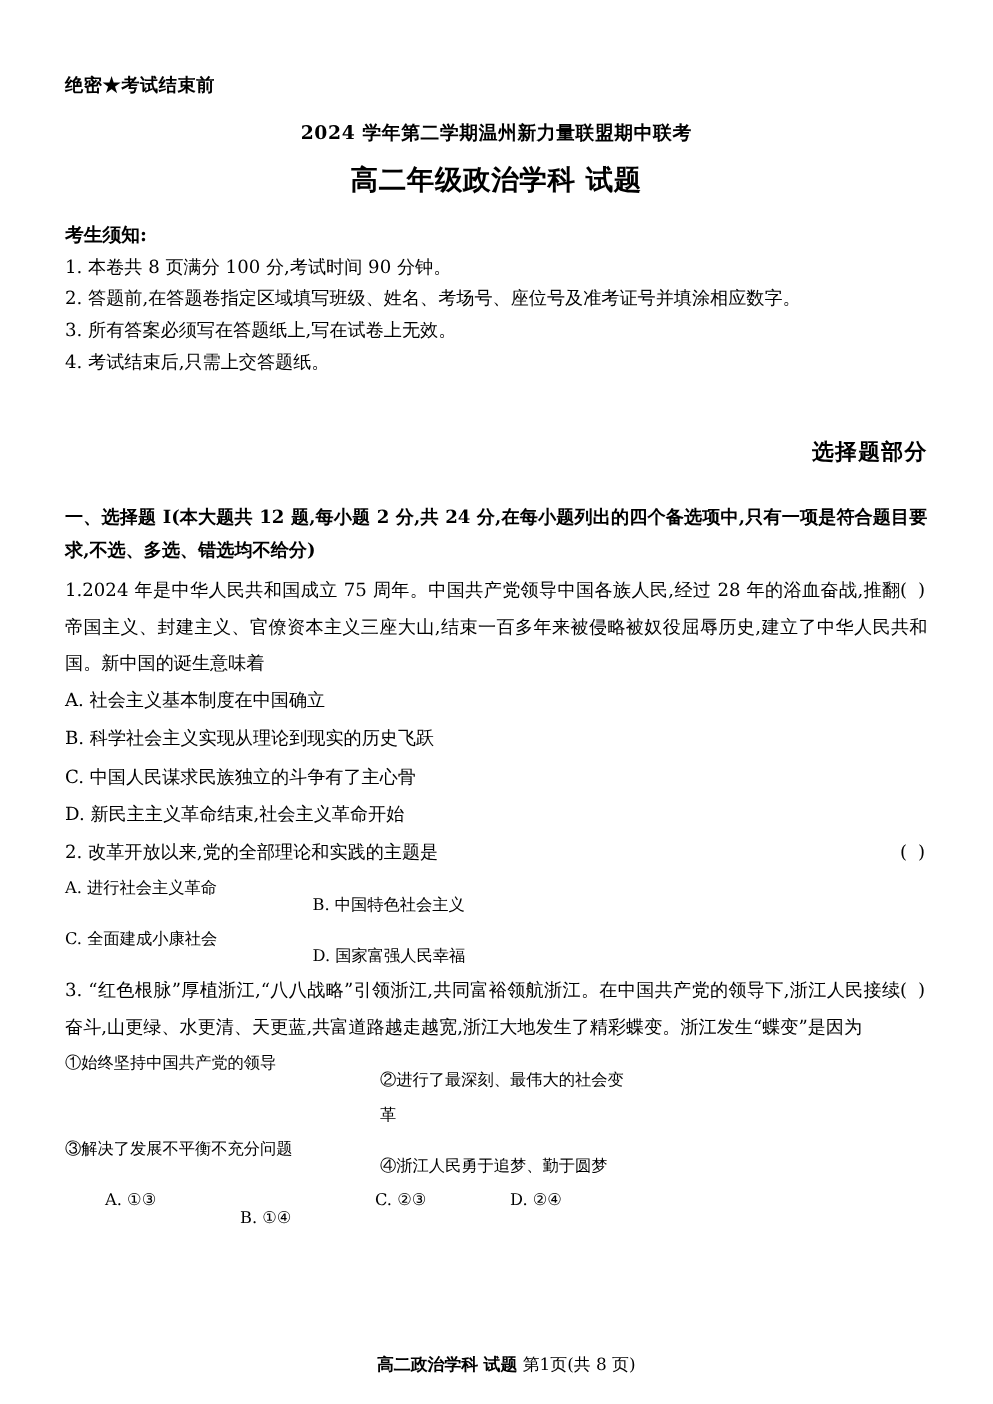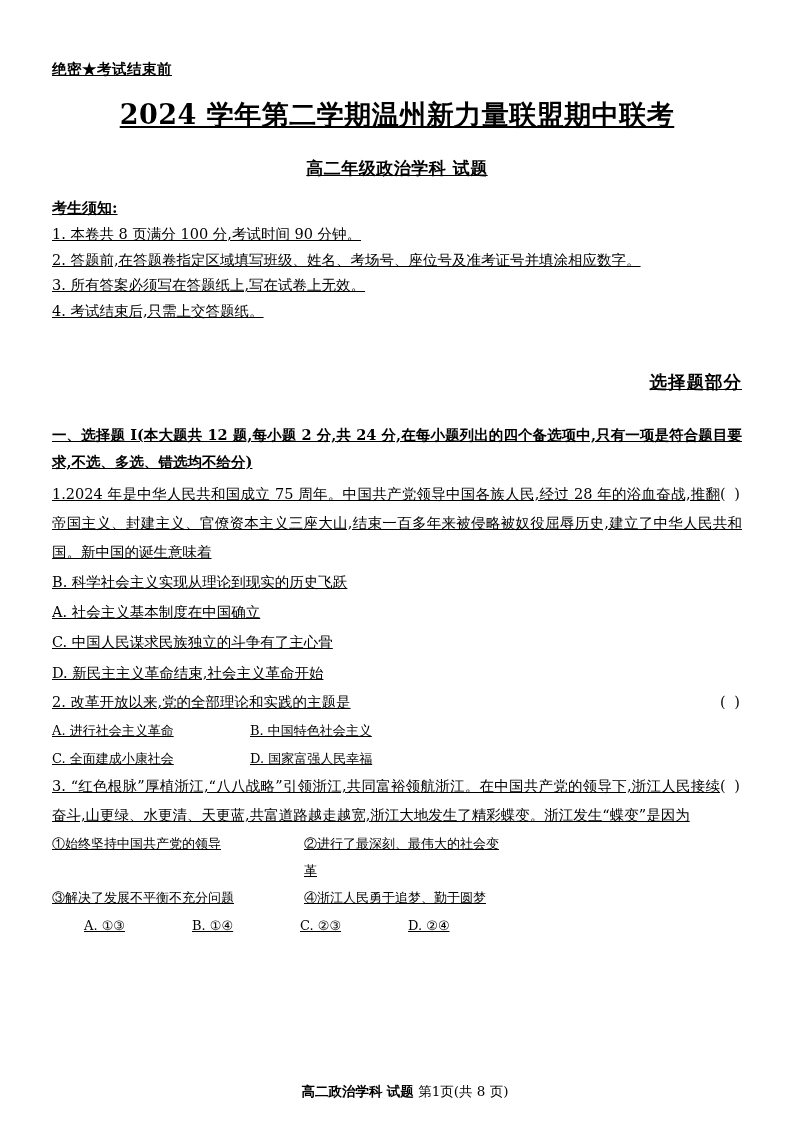--- a/index.html
+++ b/index.html
@@ -14,43 +14,42 @@
     color: #000000;
     position: relative;
     overflow: hidden;
   }
   .page {
     position: relative;
     width: 794px;
     height: 1123px;
     box-sizing: border-box;
     padding: 60px 52px 0 52px;
-    text-decoration: underline;
   }
   .secret-line {
     font-size: 14.5px;
     font-weight: bold;
     letter-spacing: 0.5px;
     margin: 0 0 18px 0;
     line-height: 1.2;
   }
   .title-main {
     text-align: center;
-    font-size: 27px;
+    font-size: 15px;
     font-weight: bold;
     letter-spacing: 0.5px;
     margin: 14px 0 6px 0;
     line-height: 1.5;
   }
   .title-sub {
     text-align: center;
-    font-size: 17px;
+    font-size: 22px;
     font-weight: bold;
     letter-spacing: 0.5px;
-    margin: 20px 0 18px 0;
+    margin: 10px 0 18px 0;
     line-height: 1.5;
   }
   .notice-head {
     font-size: 15px;
     font-weight: bold;
     margin: 10px 0 4px 0;
   }
   .notice-item {
     font-size: 14.5px;
     line-height: 1.75;
@@ -90,21 +89,21 @@
   .opt-row {
     font-size: 13px;
     line-height: 2.1;
     display: flex;
     margin: 0;
   }
   .opt-row > span {
     display: inline-block;
   }
   .opt-row .c1 { width: 198px; }
-  .opt-row .c2 { width: 198px; }
+  .opt-row .c2 { width: 198px; margin-top: 14px; }
   .opt-row .c3 { width: 198px; }
   .opt-row4 .c1 { width: 108px; margin-left: 32px; }
   .opt-row4 .c2 { width: 108px; }
   .opt-row4 .c3 { width: 108px; }
   .opt-row-wide .c1 { width: 252px; }
   .footer {
     position: absolute;
     left: 16px;
     right: 0;
     bottom: 22px;
@@ -127,22 +126,22 @@
   <div class="notice-item">1. 本卷共 8 页满分 100 分,考试时间 90 分钟。</div>
   <div class="notice-item">2. 答题前,在答题卷指定区域填写班级、姓名、考场号、座位号及准考证号并填涂相应数字。</div>
   <div class="notice-item">3. 所有答案必须写在答题纸上,写在试卷上无效。</div>
   <div class="notice-item">4. 考试结束后,只需上交答题纸。</div>
 
   <div class="section-heading">选择题部分</div>
 
   <div class="part-title">一、选择题 I(本大题共 12 题,每小题 2 分,共 24 分,在每小题列出的四个备选项中,只有一项是符合题目要求,不选、多选、错选均不给分)</div>
 
   <div class="q-stem"><span class="paren">( )</span><span>1.2024 年是中华人民共和国成立 75 周年。中国共产党领导中国各族人民,经过 28 年的浴血奋战,推翻帝国主义、封建主义、官僚资本主义三座大山,结束一百多年来被侵略被奴役屈辱历史,建立了中华人民共和国。新中国的诞生意味着</span></div>
+  <div class="opt-line">A. 社会主义基本制度在中国确立</div>
   <div class="opt-line">B. 科学社会主义实现从理论到现实的历史飞跃</div>
-  <div class="opt-line">A. 社会主义基本制度在中国确立</div>
   <div class="opt-line">C. 中国人民谋求民族独立的斗争有了主心骨</div>
   <div class="opt-line">D. 新民主主义革命结束,社会主义革命开始</div>
 
   <div class="q-stem"><span class="paren">( )</span><span>2. 改革开放以来,党的全部理论和实践的主题是</span></div>
   <div class="opt-row">
     <span class="c1">A. 进行社会主义革命</span>
     <span class="c2">B. 中国特色社会主义</span>
   </div>
   <div class="opt-row">
     <span class="c1">C. 全面建成小康社会</span>

